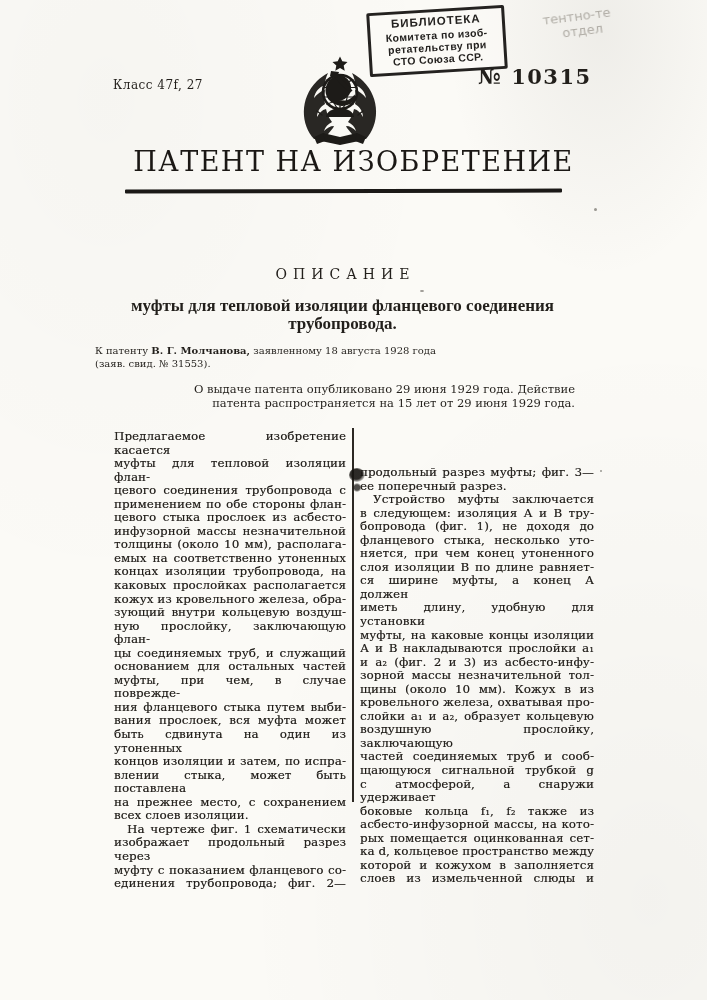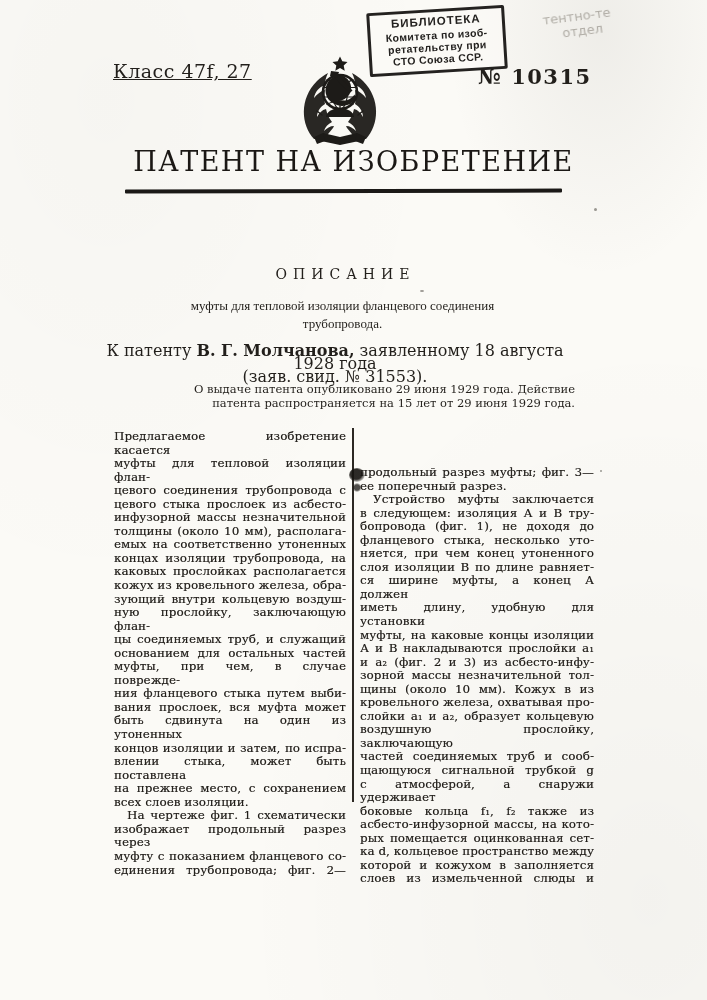--- a/index.html
+++ b/index.html
@@ -26,31 +26,31 @@
   }
   .stamp .s1{font-size:11.5px;letter-spacing:1px;}
   
   .handwriting{
     left:543px;top:3px;width:160px;
     transform:rotate(-7deg);
     color:rgba(112,106,96,.5);filter:blur(.6px);
     font-family:"DejaVu Sans",sans-serif;font-size:13px;line-height:15px;
   }
   .handwriting .h2{margin-left:18px;}
-  .class-label{left:113px;top:60px;font-size:19px;letter-spacing:.5px;text-decoration:underline;}
+  .class-label{left:113px;top:78px;font-size:12px;letter-spacing:.5px;}
   .patent-number{left:478px;top:64px;font-size:21px;font-weight:bold;letter-spacing:1.5px;}
   .emblem{left:289px;top:55px;}
   .title{
     left:0;top:146px;width:707px;text-align:center;
     font-size:27px;letter-spacing:1.5px;color:#1b1815;font-weight:normal;margin:0;
   }
   .rule{left:125px;top:189px;width:437px;height:4px;background:#1b1917;border-radius:1px;transform:rotate(-.1deg);}
   .section-heading{left:105px;top:266px;width:475px;text-align:center;font-size:14px;letter-spacing:6px;text-indent:6px;}
-  .subtitle{left:105px;top:297px;width:475px;text-align:center;font-weight:normal;font-size:13px;line-height:17.5px;font-family:"Liberation Serif",serif;}
-  .attribution{left:95px;top:344px;width:480px;text-align:center;font-size:16px;line-height:13px;}
+  .subtitle{left:105px;top:297px;width:475px;text-align:center;font-weight:bold;font-size:17px;line-height:17.5px;font-family:"Liberation Serif",serif;}
+  .attribution{left:95px;top:344px;width:480px;text-align:left;font-size:10px;line-height:13px;}
   .publication{left:95px;top:383px;width:480px;text-align:right;font-size:11.5px;line-height:13.5px;}
   
   .col{
     top:430px;font-size:11.8px;line-height:13.55px;
     color:#211e1a;text-shadow:.25px 0 0 rgba(32,29,25,.55);
     letter-spacing:.1px;
   }
   .col-left{left:114px;width:232px;}
   .col-right{left:360px;width:234px;margin-top:36px;}
   .tline{text-align:justify;text-align-last:justify;white-space:nowrap0;}
@@ -119,20 +119,21 @@
 
   <div class="abs publication">
     <div>О выдаче патента опубликовано 29 июня 1929 года. Действие</div>
     <div>патента распространяется на 15 лет от 29 июня 1929 года.</div>
   </div>
 
   <div class="abs col col-left">
       <div class="tline">Предлагаемое изобретение касается</div>
       <div class="tline">муфты для тепловой изоляции флан-</div>
       <div class="tline">цевого соединения трубопровода с</div>
+      <div class="tline">применением по обе стороны флан-</div>
       <div class="tline">цевого стыка прослоек из асбесто-</div>
       <div class="tline">инфузорной массы незначительной</div>
       <div class="tline">толщины (около 10 мм), располага-</div>
       <div class="tline">емых на соответственно утоненных</div>
       <div class="tline">концах изоляции трубопровода, на</div>
       <div class="tline">каковых прослойках располагается</div>
       <div class="tline">кожух из кровельного железа, обра-</div>
       <div class="tline">зующий внутри кольцевую воздуш-</div>
       <div class="tline">ную прослойку, заключающую флан-</div>
       <div class="tline">цы соединяемых труб, и служащий</div>

